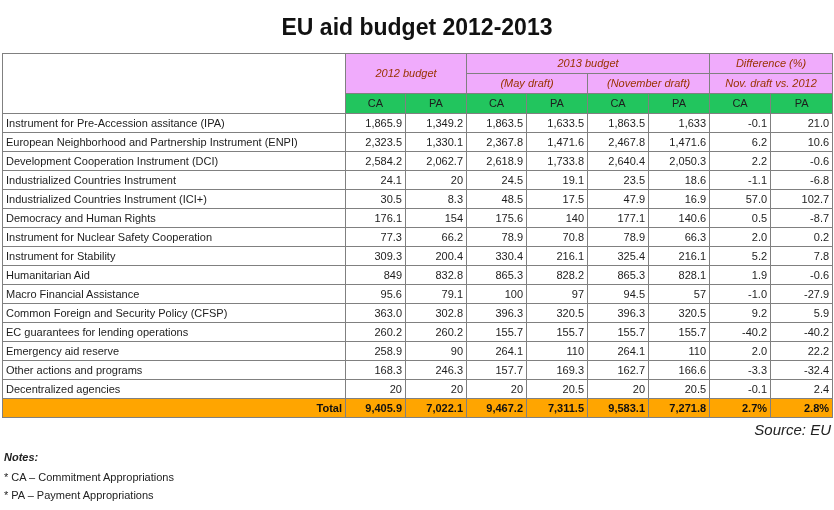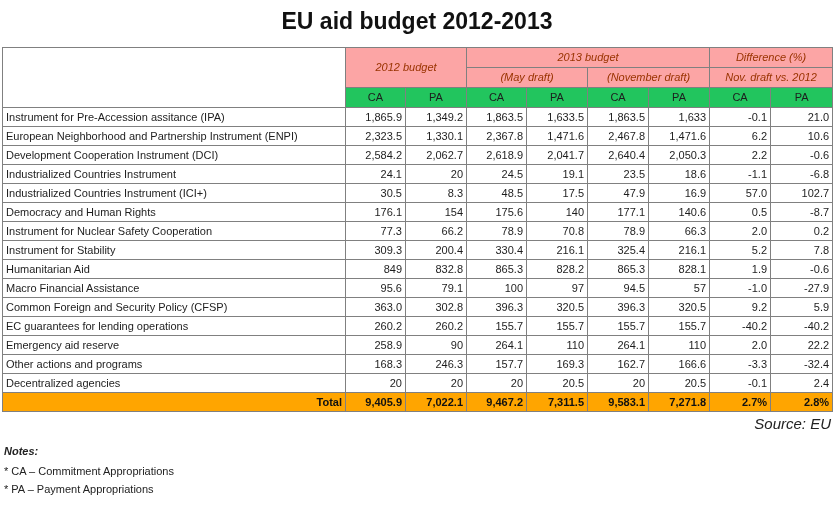--- a/index.html
+++ b/index.html
@@ -4,36 +4,36 @@
 <style>
   * { box-sizing: border-box; }
   html, body { margin: 0; padding: 0; background: #fff; }
   .page {
     width: 834px; height: 510px; background: #ffffff;
     font-family: "Liberation Sans", sans-serif;
     position: relative; overflow: hidden;
   }
   .title {
     text-align: center; font-weight: bold; font-size: 23px;
-    color: #111; padding-top: 7px; line-height: 28px;
+    color: #111; padding-top: 13px; line-height: 28px;
   }
   table.budget {
     border-collapse: collapse; table-layout: fixed;
     width: 831px; margin: 12px 0 0 2px;
     font-size: 11px; color: #1d1d1d;
   }
   table.budget th, table.budget td {
     border: 1px solid #808080; padding: 0 3px;
     height: 18px; overflow: hidden; white-space: nowrap;
     font-weight: normal; line-height: 18px;
   }
   table.budget thead th { height: 19px; line-height: 19px; }
   th.blank { border: none; background: #ffffff; }
   .orange-hd {
-    background: #fca5a5; color: #993300;
+    background: #f0abfc; color: #993300;
     font-style: italic; font-weight: bold; text-align: center;
   }
   .gray-hd { background: #22c55e; text-align: center; color: #1d1d1d; }
   td.label-cell { text-align: left; background: #fff; }
   td.num-cell { text-align: right; background: #fff; }
   tr.total-row td {
     background: #FFA500; font-weight: bold; height: 19px; color: #111;
   }
   tr.total-row td.total-label { text-align: right; }
   tr.total-row td.num-cell { background: #FFA500; }
@@ -108,21 +108,21 @@
           <td class="num-cell">2,467.8</td>
           <td class="num-cell">1,471.6</td>
           <td class="num-cell">6.2</td>
           <td class="num-cell">10.6</td>
         </tr>
         <tr>
           <td class="label-cell">Development Cooperation Instrument (DCI)</td>
           <td class="num-cell">2,584.2</td>
           <td class="num-cell">2,062.7</td>
           <td class="num-cell">2,618.9</td>
-          <td class="num-cell">2,041.7</td>
+          <td class="num-cell">1,733.8</td>
           <td class="num-cell">2,640.4</td>
           <td class="num-cell">2,050.3</td>
           <td class="num-cell">2.2</td>
           <td class="num-cell">-0.6</td>
         </tr>
         <tr>
           <td class="label-cell">Industrialized Countries Instrument</td>
           <td class="num-cell">24.1</td>
           <td class="num-cell">20</td>
           <td class="num-cell">24.5</td>

